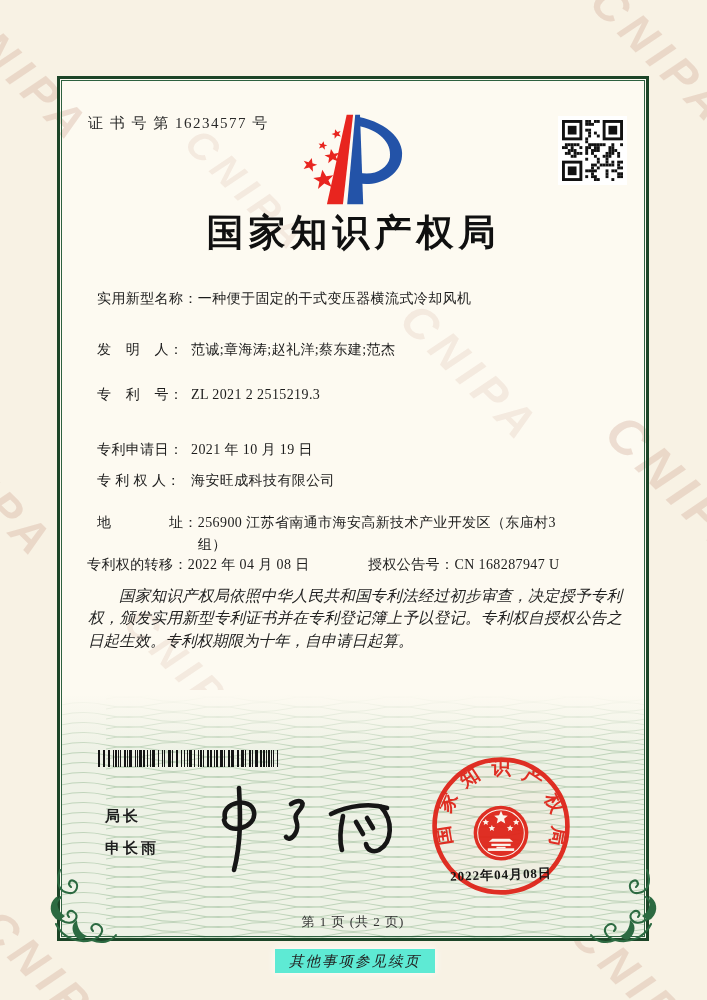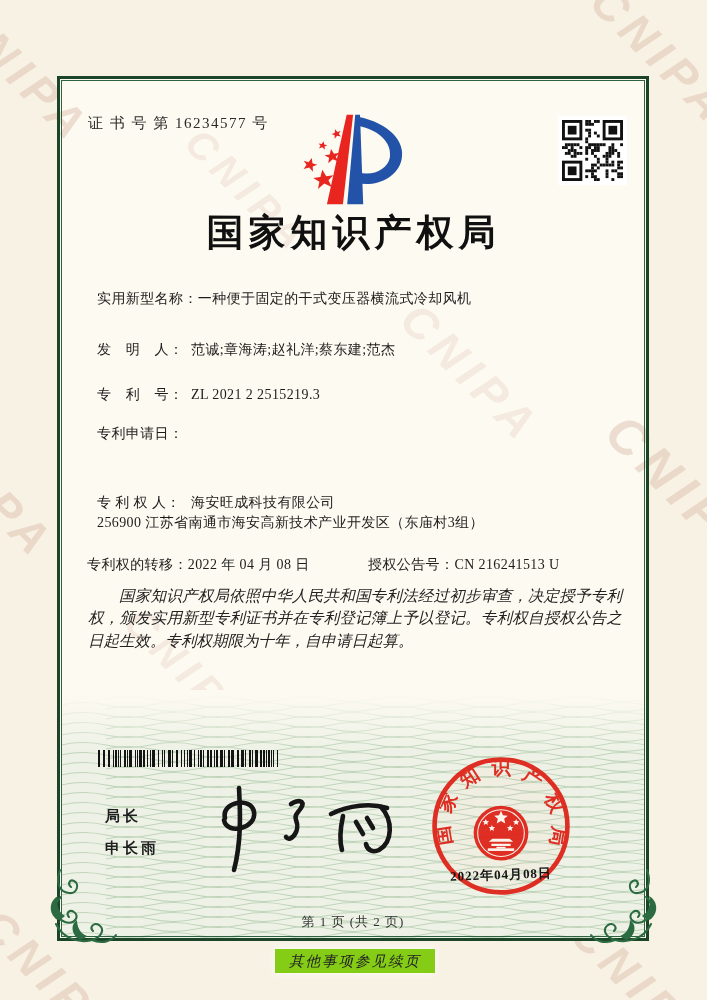--- a/index.html
+++ b/index.html
@@ -48,21 +48,21 @@
     background:#fff; box-shadow:0 0 0 4px #fff; }
   .title{ position:absolute; left:0; top:208px; width:707px; z-index:4;
     text-align:center; font-size:37px; font-weight:600; letter-spacing:5px; color:#101010; }
 
   
   .field-row{ position:absolute; left:97px; width:476px; display:flex; z-index:4;
     font-size:14px; line-height:21.5px; letter-spacing:.4px; color:#1c1c1c; }
   .field-label{ flex:0 0 94px; white-space:nowrap; }
   .field-value{ flex:1; }
   .r1{ top:288px; } .r2{ top:339px; } .r3{ top:384px; }
-  .r4{ top:423px; } .r5{ top:492px; } .r6{ top:512px; }
+  .r4{ top:439px; } .r5{ top:470px; } .r6{ top:512px; }
   .grant-row{ position:absolute; left:87px; top:556px; width:540px; z-index:4;
     font-size:14px; letter-spacing:.4px; color:#1c1c1c; }
   .grant-no{ position:absolute; left:281px; top:0; }
 
   
   .body-text{ position:absolute; left:88px; top:585px; width:534px; z-index:4;
     font-size:15.5px; line-height:22.4px; font-style:italic; text-align:justify; color:#222; }
   .body-text p{ text-indent:2em; }
 
   
@@ -85,21 +85,21 @@
     transform:rotate(-2deg); }
 
   .orn{ position:absolute; width:72px; height:82px; z-index:9; }
   .orn-left{ left:46px; top:866px; }
   .orn-right{ left:589px; top:866px; transform:scaleX(-1); }
 
   .page-footer{ position:absolute; left:57px; top:913px; width:592px; z-index:4;
     text-align:center; font-size:13px; letter-spacing:1px; color:#333; }
 
   .cont-box{ position:absolute; left:275px; top:949px; width:160px; height:24px; z-index:2;
-    background:#84cc16; box-shadow:0 0 8px rgba(255,255,255,.95);
+    background:#5eead4; box-shadow:0 0 8px rgba(255,255,255,.95);
     display:flex; align-items:center; justify-content:center; }
   .cont-box span{ font-size:14.5px; font-style:italic; letter-spacing:2px; color:#222; }
 </style>
 </head>
 <body>
 
 <div class="page">
 
   <span class="wm wm1">CNIPA</span>
   <span class="wm wm2">CNIPA</span>
@@ -271,33 +271,35 @@
   <div class="field-row r2">
     <span class="field-label">发　明　人：</span>
     <span class="field-value">范诚;章海涛;赵礼洋;蔡东建;范杰</span>
   </div>
   <div class="field-row r3">
     <span class="field-label">专　利　号：</span>
     <span class="field-value">ZL 2021 2 2515219.3</span>
   </div>
   <div class="field-row r4">
     <span class="field-label">专利申请日：</span>
+    <span class="field-value">2021 年 10 月 19 日</span>
   </div>
   <div class="field-row r5">
     <span class="field-label">专 利 权 人：</span>
     <span class="field-value">海安旺成科技有限公司</span>
   </div>
   <div class="field-row r6">
+    <span class="field-label">地　　　　址：</span>
     <span class="field-value">256900 江苏省南通市海安高新技术产业开发区（东庙村3组）</span>
   </div>
 
   <div class="grant-row">
     <span>专利权的转移：</span><span>2022 年 04 月 08 日</span>
     <span class="grant-no">
-      <span>授权公告号：</span><span>CN 216241513 U</span>
+      <span>授权公告号：</span><span>CN 168287947 U</span>
     </span>
   </div>
 
   <div class="body-text">
     <p>国家知识产权局依照中华人民共和国专利法经过初步审查，决定授予专利权，颁发实用新型专利证书并在专利登记簿上予以登记。专利权自授权公告之日起生效。专利权期限为十年，自申请日起算。</p>
   </div>
 
   <div class="barcode" id="barcode">
       <i style="width: 2px;"></i>
       <em style="width: 3px;"></em>

